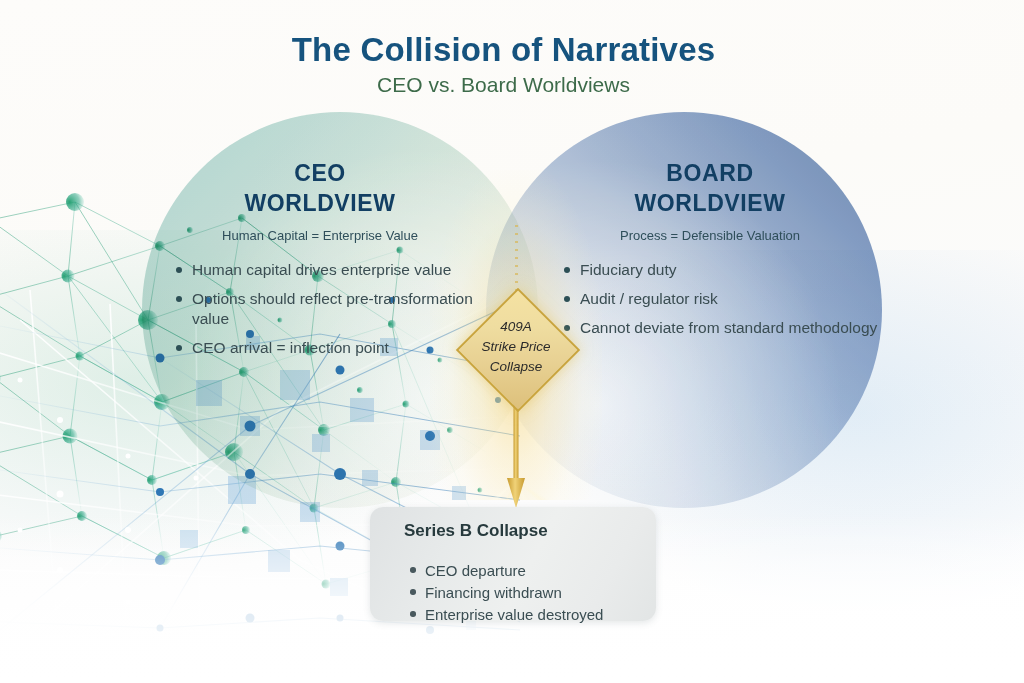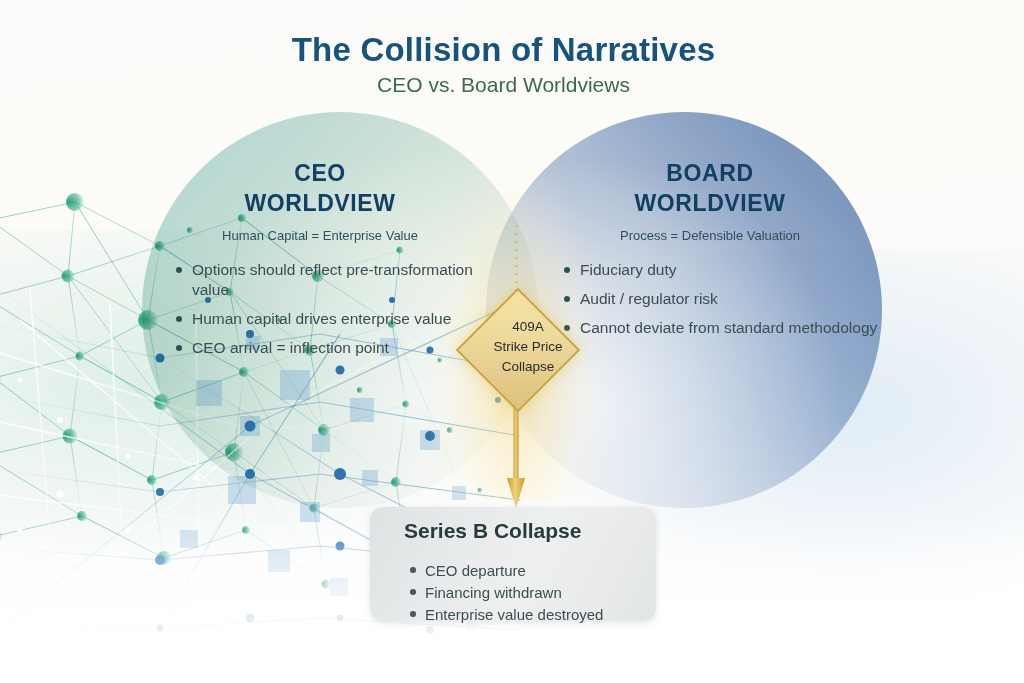--- a/index.html
+++ b/index.html
@@ -169,27 +169,28 @@
     position: absolute;
     left: 17px; top: 17px;
     width: 84px; height: 84px;
     transform: rotate(45deg);
     background: linear-gradient(135deg, #f5e2a2 0%, #efdda0 30%, #e8d193 60%, #ddc07b 100%);
     border: 2px solid #c9a43c;
     box-shadow: 0 0 14px rgba(226,196,106,0.55);
   }
   #diamond-label {
     position: absolute;
-    left: 12px; top: 28px;
+    left: 0; top: 28px;
     width: 118px;
     text-align: center;
     font-size: 13.5px;
     line-height: 20px;
     color: #2b2b2b;
     z-index: 2;
+    font-style: italic;
   }
 
   
   #arrow {
     position: absolute;
     left: 506px; top: 398px;
     width: 20px; height: 112px;
     z-index: 7;
   }
 
@@ -198,21 +199,21 @@
     position: absolute;
     left: 370px; top: 507px;
     width: 286px; height: 114px;
     border-radius: 13px;
     background: linear-gradient(118deg, #dfe2e3 0%, #e7eaea 28%, #eef0ef 55%, #e9ebeb 80%, #e2e5e5 100%);
     box-shadow: 0 2px 7px rgba(90,105,115,0.16);
     z-index: 7;
   }
   #outcome-title {
     margin: 11px 0 0 34px;
-    font-size: 21px;
+    font-size: 17px;
     font-weight: bold;
     color: #273a3d;
     line-height: 26px;
   }
   #outcome-box .bullets {
     margin: 17px 0 0 38px;
   }
   #outcome-box .bullets li {
     font-size: 15px;
     line-height: 19px;
@@ -416,22 +417,22 @@
   <div id="overlap-rays"></div>
   <div id="overlap-dots"></div>
 
   <div class="side-text" id="ceo-text">
     <div class="side-heading">
       <div>CEO</div>
       <div>WORLDVIEW</div>
     </div>
     <div class="side-subheading">Human Capital = Enterprise Value</div>
     <ul class="bullets">
+      <li>Human capital drives enterprise value</li>
       <li>Options should reflect pre-transformation value</li>
-      <li>Human capital drives enterprise value</li>
       <li>CEO arrival = inflection point</li>
     </ul>
   </div>
 
   <div class="side-text" id="board-text">
     <div class="side-heading">
       <div>BOARD</div>
       <div>WORLDVIEW</div>
     </div>
     <div class="side-subheading">Process = Defensible Valuation</div>

